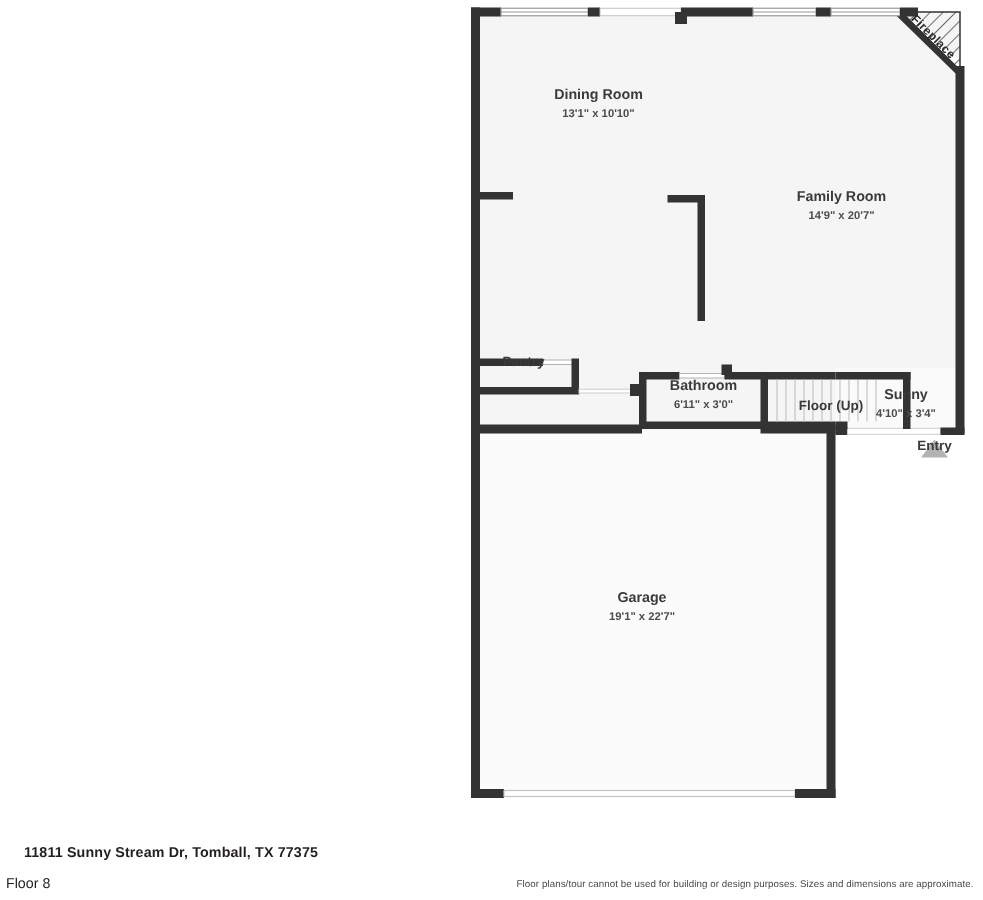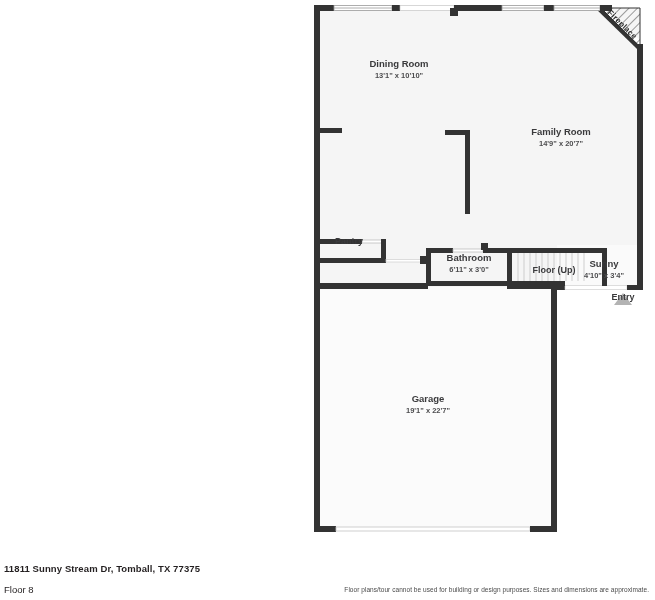--- a/index.html
+++ b/index.html
@@ -30,21 +30,21 @@
 
   .footer {
     position: absolute;
     left: 0;
     top: 545px;
     width: 655px;
     height: 55px;
   }
   .footer-address {
     position: absolute;
-    left: 4px;
+    left: 16px;
     top: 18px;
     font-size: 9.5px;
     font-weight: bold;
     color: #231f20;
     letter-spacing: 0.1px;
   }
   .footer-floor {
     position: absolute;
     left: 4px;
     top: 39px;

